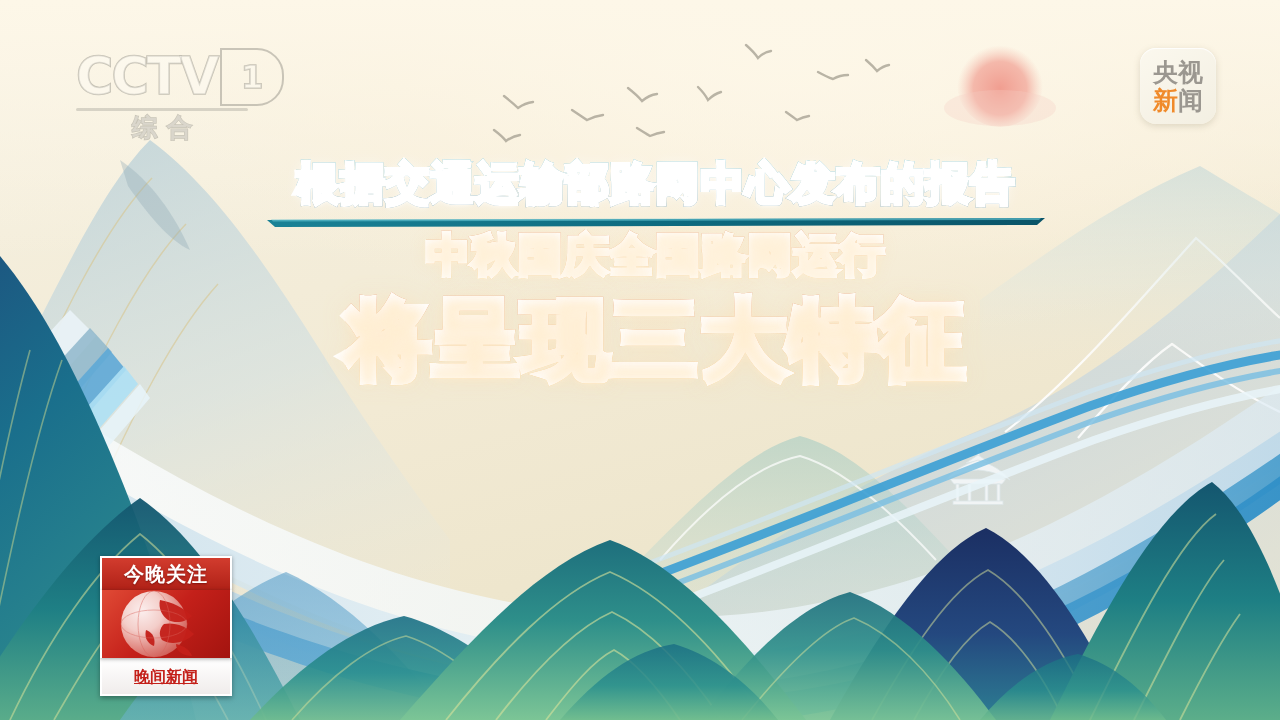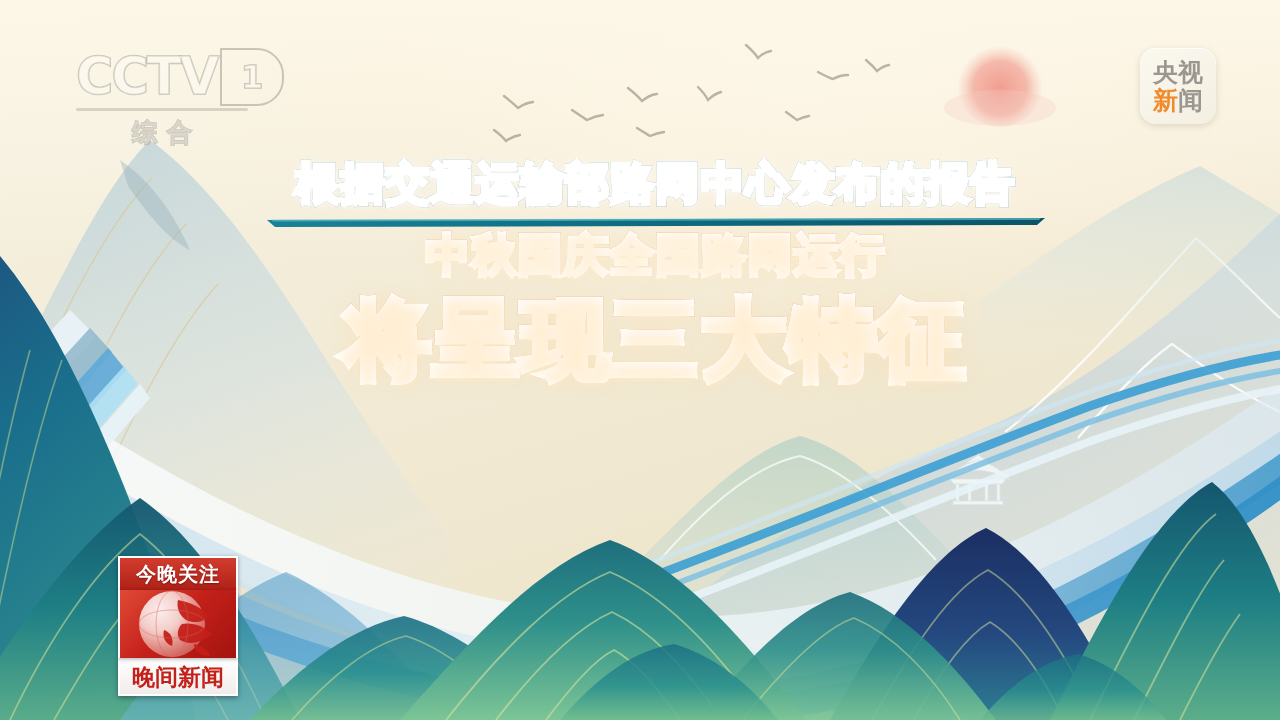--- a/index.html
+++ b/index.html
@@ -82,21 +82,21 @@
     border-radius:0 27px 27px 0;
     display:flex;align-items:center;justify-content:center;
     color:rgba(255,255,255,.4);
     -webkit-text-stroke:1.6px rgba(150,148,138,.85);
     paint-order:stroke fill;
     font-size:32px;font-weight:bold;
     font-family:"DejaVu Sans","Liberation Sans",sans-serif;
   }
   #cctv-bar{height:3px;background:rgba(150,148,138,.55);margin-top:2px;width:172px;border-radius:2px;}
   #cctv-sub{
-    margin-top:5px;text-align:center;width:172px;
+    text-align:center;width:172px;
     font-family:"DejaVu Sans","Liberation Sans",sans-serif;
     font-size:25px;font-weight:bold;letter-spacing:10px;text-indent:10px;
     color:rgba(255,255,255,.35);
     -webkit-text-stroke:1.4px rgba(150,148,138,.8);
     paint-order:stroke fill;
   }
 
   
   #news-badge{
     position:absolute;right:64px;top:48px;width:76px;height:76px;
@@ -105,21 +105,21 @@
     box-shadow:0 2px 7px rgba(120,110,80,.22),inset 0 1px 1px rgba(255,255,255,.9);
     display:flex;flex-direction:column;align-items:center;justify-content:center;
     gap:1px;
   }
   .nb-row{display:flex;font-family:"DejaVu Sans","Liberation Sans",sans-serif;
           font-size:25px;font-weight:bold;line-height:27px;letter-spacing:0;}
   .nb-gray{color:#9b9790;}
   .nb-or{color:#f08a2a;}
 
   
-  #prog-badge{position:absolute;left:118px;top:556px;width:120px;z-index:60;}
+  #prog-badge{position:absolute;left:100px;top:556px;width:132px;z-index:60;}
   #pb-top{
     height:32px;background:linear-gradient(180deg,#d23c2e 0%,#b02117 100%);
     border:2px solid #ffffff;border-bottom:none;
     display:flex;align-items:center;justify-content:center;
     box-shadow:0 1px 4px rgba(0,0,0,.35);
   }
   #pb-top span{
     font-family:"DejaVu Sans","Liberation Sans",sans-serif;
     font-size:20px;font-weight:bold;color:#fff;letter-spacing:1px;
     text-shadow:0 1px 2px rgba(80,0,0,.55);
@@ -132,21 +132,21 @@
   }
   #pb-globe svg{position:absolute;left:0;top:0;}
   #pb-bottom{
     height:34px;background:linear-gradient(180deg,#ffffff 0%,#f0eceb 100%);
     border:2px solid #ffffff;
     display:flex;align-items:center;justify-content:center;
     box-shadow:0 2px 5px rgba(0,0,0,.35);
   }
   #pb-bottom span{
     font-family:"DejaVu Sans","Liberation Sans",sans-serif;
-    font-size:23px;font-weight:bold;color:#c4201a;letter-spacing:0px;
+    font-size:16px;font-weight:bold;color:#c4201a;letter-spacing:0px;text-decoration:underline;
   }
 </style>
 </head>
 <body>
 
 <div id="screen">
 
   <div class="layer">
     <svg class="svgfull" viewBox="0 0 1280 720" preserveAspectRatio="none">
       <defs>

